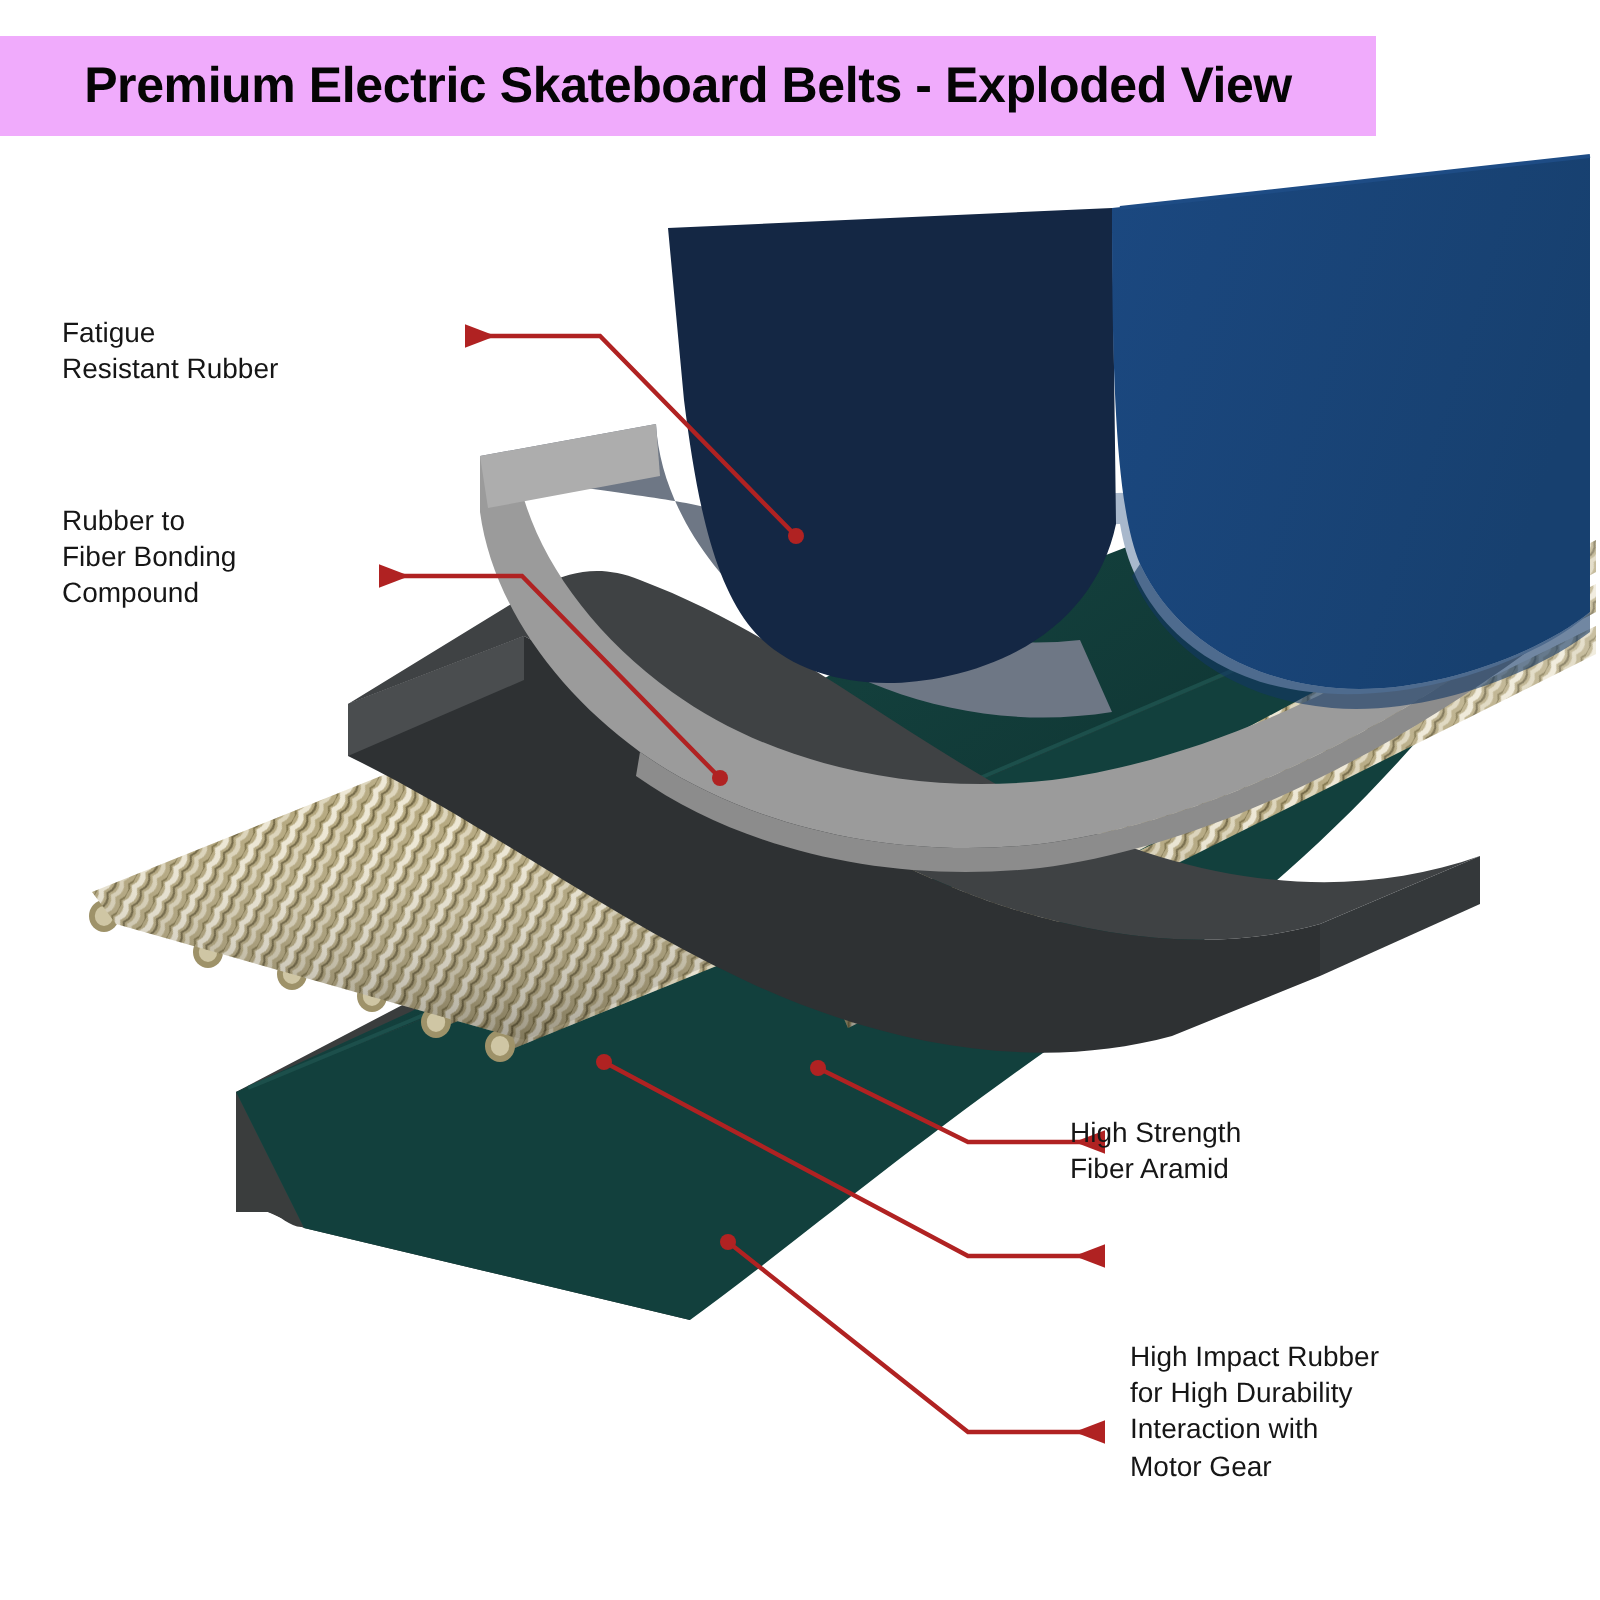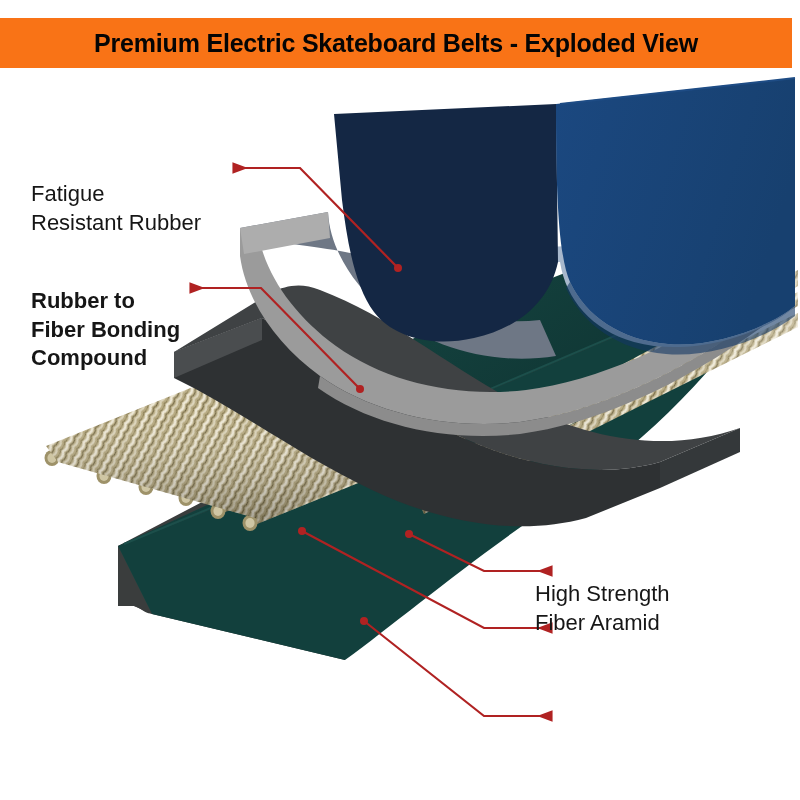--- a/index.html
+++ b/index.html
@@ -15,23 +15,23 @@
     position: relative;
     width: 800px;
     height: 800px;
     background: #ffffff;
   }
   
   #title-banner {
     position: absolute;
     left: 0;
     top: 18px;
-    width: 792px;
+    width: 688px;
     height: 50px;
-    background: #f97316;
+    background: #f0abfc;
     display: flex;
     align-items: center;
     justify-content: center;
   }
   #title-text {
     font-size: 25px;
     font-weight: bold;
     color: #050505;
     letter-spacing: -0.2px;
     white-space: nowrap;
@@ -41,32 +41,31 @@
   #illustration {
     position: absolute;
     left: 0;
     top: 0;
     width: 800px;
     height: 800px;
   }
   
   .callout {
     position: absolute;
-    font-size: 22px;
+    font-size: 14px;
     line-height: 1.30;
     color: #161616;
     font-family: "Liberation Sans", sans-serif;
     white-space: pre-line;
-    margin-top: 23px;
   }
   .callout.left  { text-align: left; }
   .callout.right { text-align: left; }
 
   #label-fatigue-top      { left: 31px;  top: 157px; }
-  #label-bonding          { left: 31px;  top: 264px; font-weight: bold; }
+  #label-bonding          { left: 31px;  top: 251px; }
   #label-fiber-aramid     { left: 535px; top: 557px; }
   #label-fatigue-right    { left: 565px; top: 613px; }
   #label-high-impact      { left: 565px; top: 669px; }
 </style>
 </head>
 <body>
 
 <div id="page">
 
   <div id="title-banner">
@@ -306,14 +305,18 @@
 Resistant Rubber</div>
 
   <div class="callout left" id="label-bonding">Rubber to
 Fiber Bonding
 Compound</div>
 
   <div class="callout right" id="label-fiber-aramid">High Strength
 Fiber Aramid</div>
 
 
+  <div class="callout right" id="label-high-impact">High Impact Rubber
+for High Durability
+Interaction with
+Motor Gear</div>
 
 </div>
 
 </body></html>

